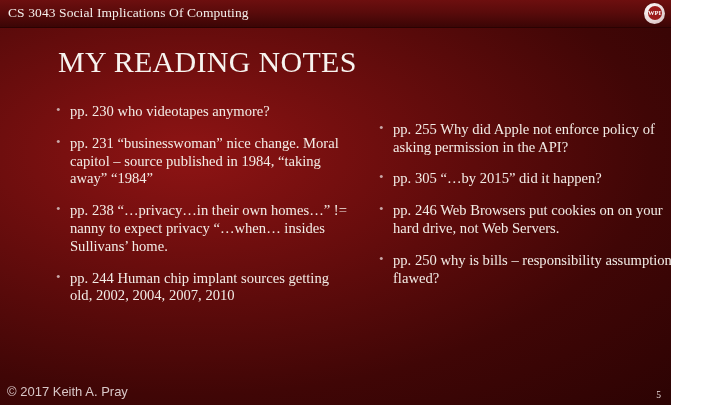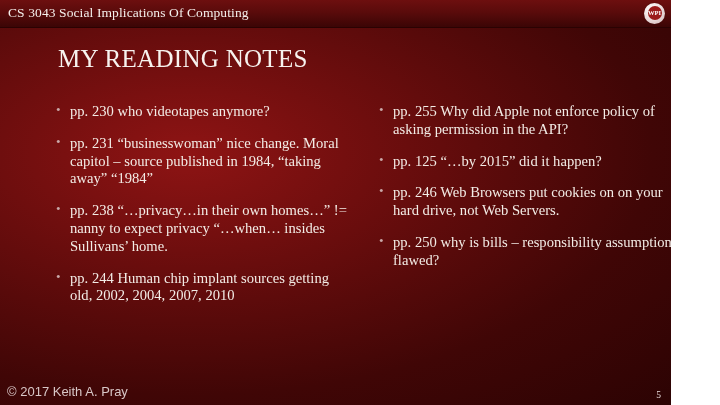--- a/index.html
+++ b/index.html
@@ -85,32 +85,33 @@
     font-weight: bold;
     font-family: "Liberation Serif", serif;
     letter-spacing: 0.3px;
   }
   
   .slide-title {
     position: absolute;
     left: 58px;
     top: 45px;
     color: #f7f3ef;
-    font-size: 25px;
+    font-size: 30px;
     font-family: "Liberation Serif", serif;
     letter-spacing: 0.3px;
   }
   
   .columns {
     position: absolute;
     top: 103px;
     left: 54px;
     width: 620px;
     display: flex;
     gap: 26px;
+    align-items: center;
   }
   .col {
     width: 298px;
   }
   ul.bullets {
     list-style: none;
     margin: 0;
     padding: 0;
   }
   ul.bullets li {
@@ -172,21 +173,21 @@
         <li>pp. 230 who videotapes anymore?</li>
         <li>pp. 231 “businesswoman” nice change. Moral capitol – source published in 1984, “taking away” “1984”</li>
         <li>pp. 238 “…privacy…in their own homes…” != nanny to expect privacy “…when… insides Sullivans’ home.</li>
         <li>pp. 244 Human chip implant sources getting old, 2002, 2004, 2007, 2010</li>
       </ul>
     </div>
 
     <div class="col">
       <ul class="bullets">
         <li>pp. 255 Why did Apple not enforce policy of asking permission in the API?</li>
-        <li>pp. 125 “…by 2015” did it happen?</li>
+        <li>pp. 305 “…by 2015” did it happen?</li>
         <li>pp. 246 Web Browsers put cookies on on your hard drive, not Web Servers.</li>
         <li>pp. 250 why is bills – responsibility assumption flawed?</li>
       </ul>
     </div>
 
   </div>
 
   <div class="footer-left">© 2017 Keith A. Pray</div>
   <div class="footer-right">5</div>
 

